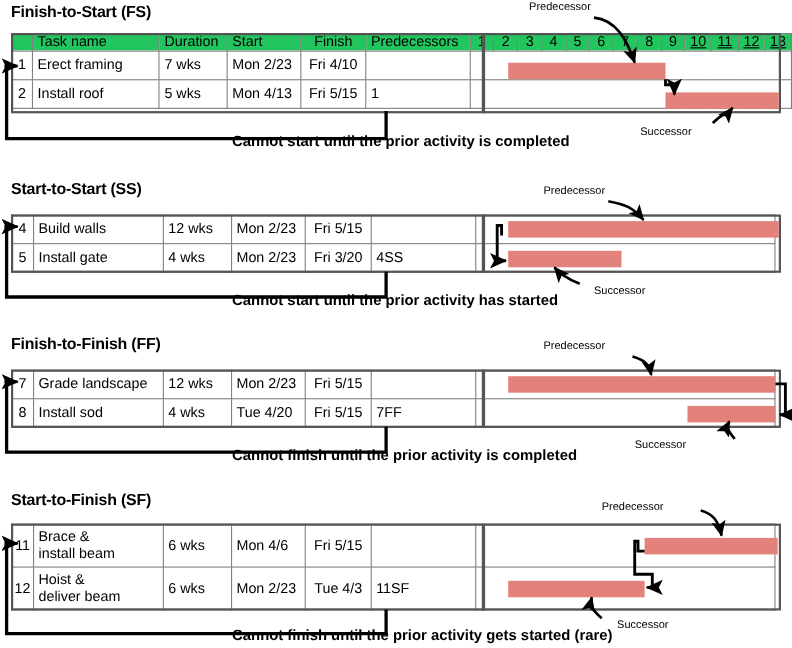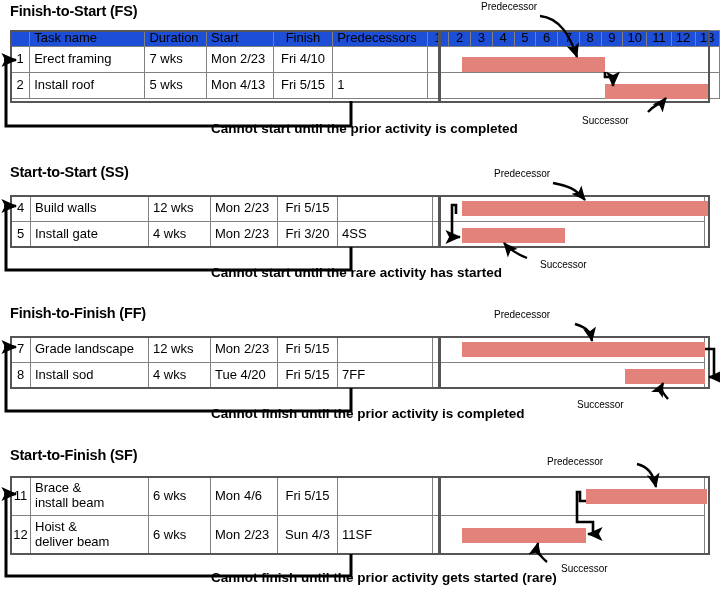--- a/index.html
+++ b/index.html
@@ -37,29 +37,29 @@
     border: 1px solid #808080;
     font-size: 13px;
     font-weight: normal;
     text-align: left;
     padding: 0 4px;
     white-space: nowrap;
     background: #fff;
     line-height: 1.15;
     vertical-align: middle;
   }
-  .tbl thead td { background: #1d4ed8; }
+  .tbl thead td { background: #22c55e; }
   .tbl .c-id   { width: 20px; text-align: center; padding: 0 1px; }
   .tbl .c-name { width: 118px; }
   .tbl .c-dur  { width: 62px; }
   .tbl .c-start{ width: 67px; }
   .tbl .c-fin  { width: 60px; text-align: center; }
   .tbl .c-pred { width: 95px; }
   .tbl .c-wk   { width: 23px; text-align: center; padding: 0; }
-  .tbl .c-wk.wide { width: 25px; }
+  .tbl .c-wk.wide { width: 25px; text-decoration: underline; }
   .two-line { white-space: normal; line-height: 1.12; }
 
   
   .frame-v {           
     position: absolute;
     width: 3px;
     background: #555;
   }
   .outer-box {
     position: absolute;
@@ -186,21 +186,21 @@
 
   <div class="outer-box" style="left:10px; top:195px; width:700px; height:53px;"></div>
   <div class="frame-v" style="left:438px; top:195px; height:53px;"></div>
 
   <div class="bar" style="left:462px; top:201px; width:246px;"></div>
   <div class="bar" style="left:462px; top:228px; width:103px;"></div>
 
   <div class="anno" style="left:494px; top:168px;">Predecessor</div>
   <div class="anno" style="left:540px; top:259px;">Successor</div>
 
-  <div class="caption" style="left:211px; top:265px;">Cannot start until the rare activity has started</div>
+  <div class="caption" style="left:211px; top:265px;">Cannot start until the prior activity has started</div>
 </div>
 
 <div class="section">
   <div class="sec-title" style="top:305px">Finish-to-Finish (FF)</div>
 
   <table class="tbl" style="top:336px">
     <tbody>
       <tr style="height:26px">
         <td class="c-id">7</td>
         <td class="c-name">Grade landscape</td>
@@ -246,21 +246,21 @@
         <td class="c-start">Mon 4/6</td>
         <td class="c-fin">Fri 5/15</td>
         <td class="c-pred"></td>
         <td style="width:272px"></td>
       </tr>
       <tr style="height:39px">
         <td class="c-id">12</td>
         <td class="c-name two-line">Hoist &amp;<br>deliver beam</td>
         <td class="c-dur">6 wks</td>
         <td class="c-start">Mon 2/23</td>
-        <td class="c-fin">Sun 4/3</td>
+        <td class="c-fin">Tue 4/3</td>
         <td class="c-pred">11SF</td>
         <td style="width:272px"></td>
       </tr>
     </tbody>
   </table>
 
   <div class="outer-box" style="left:10px; top:476px; width:700px; height:79px;"></div>
   <div class="frame-v" style="left:438px; top:476px; height:79px;"></div>
 
   <div class="bar" style="left:586px; top:489px; width:121px;"></div>

